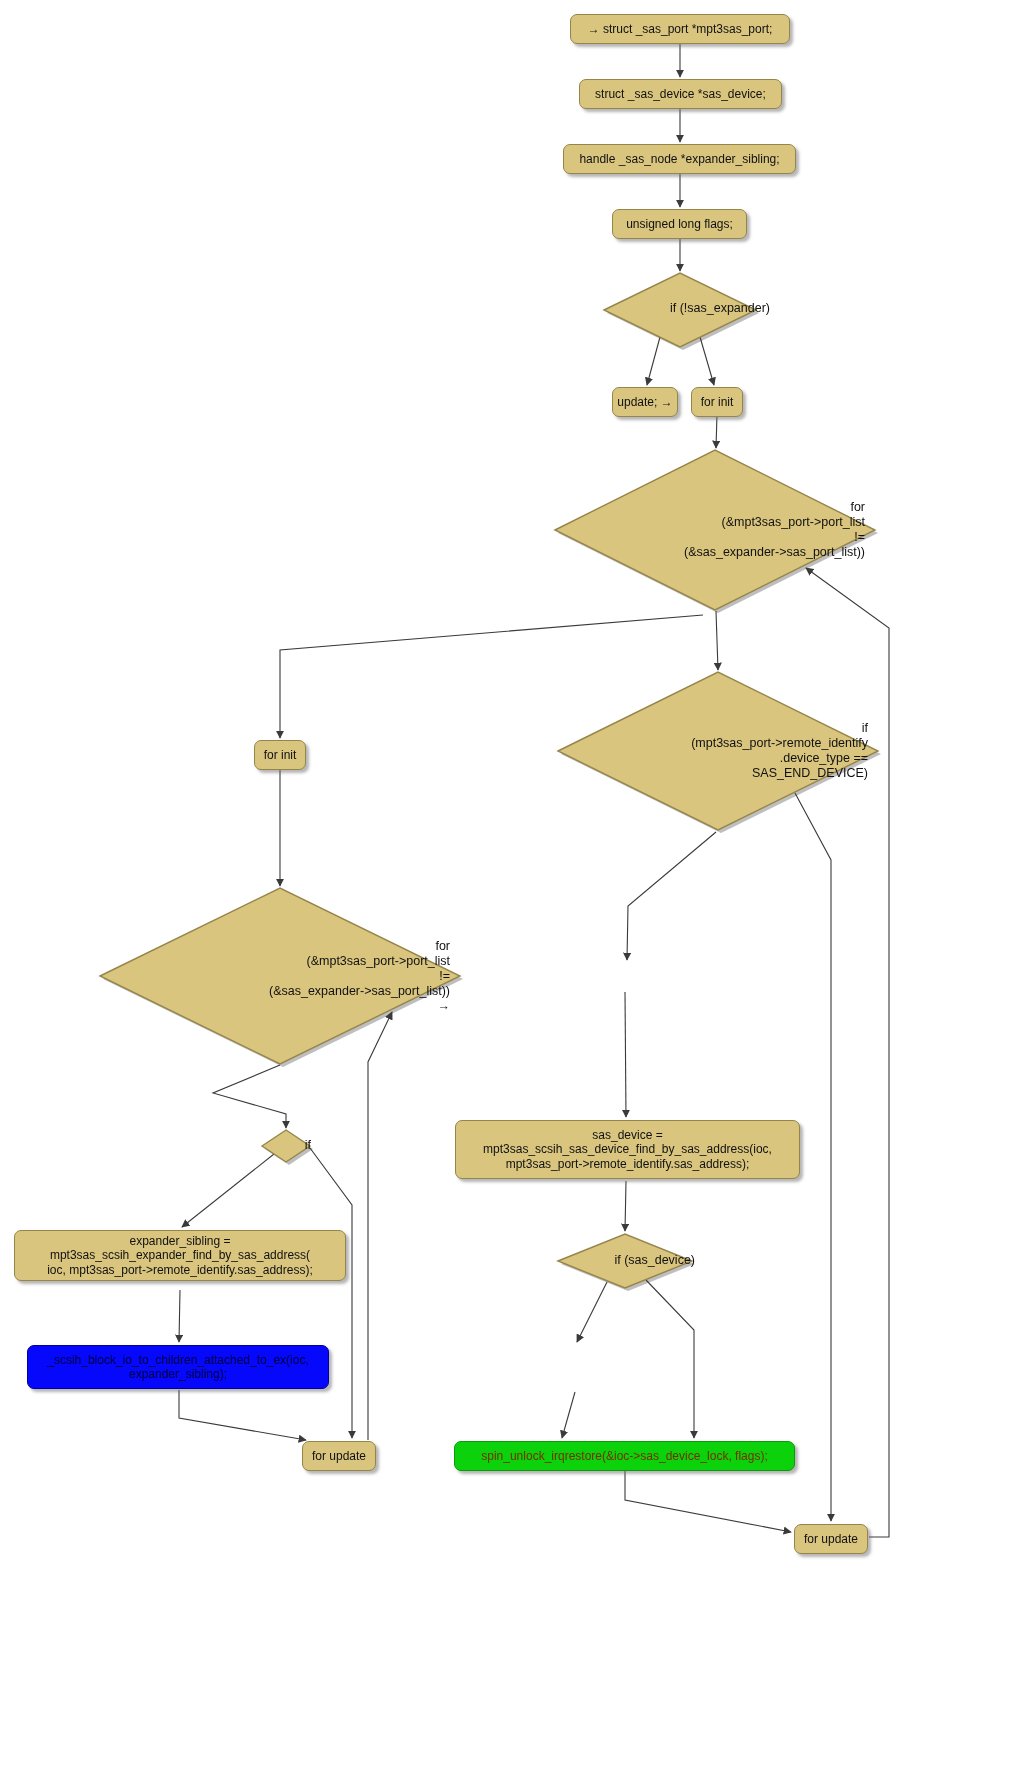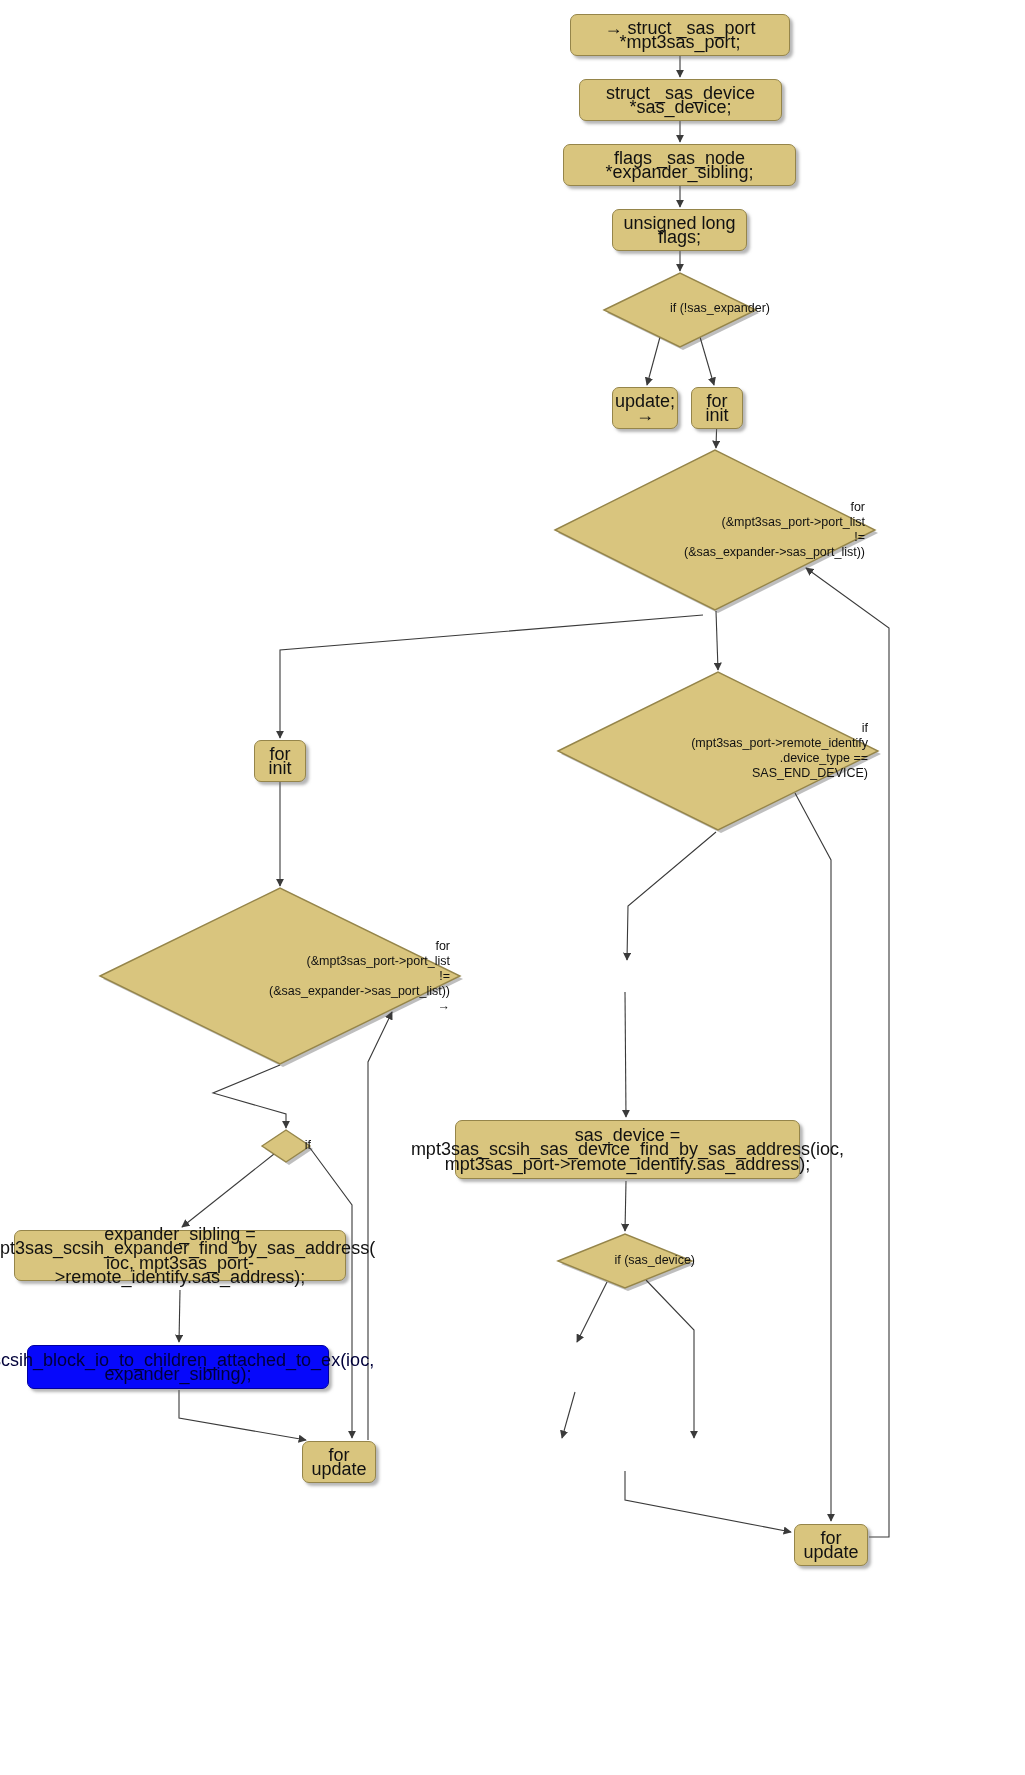--- a/index.html
+++ b/index.html
@@ -11,22 +11,22 @@
   }
   body{background:var(--bg);font-family:"Liberation Sans","DejaVu Sans",sans-serif}
   #canvas{position:relative;width:1025px;height:1775px;background:var(--bg);overflow:hidden}
   #edges{position:absolute;left:0;top:0;width:1025px;height:1775px}
   #edges polyline{fill:none;stroke:var(--edge);stroke-width:1.1}
   #edges marker path{fill:var(--edge)}
   .diamond{fill:var(--node-fill);stroke:var(--node-border);stroke-width:1.4}
   .diamond-shadow{fill:rgba(110,110,110,.45)}
   .node{position:absolute;display:flex;align-items:center;justify-content:center;text-align:center;
     background:var(--node-fill);border:1.4px solid var(--node-border);border-radius:7px;
-    font-size:18px;line-height:14.5px;color:var(--text);white-space:pre-line;
-    box-shadow:3px 3px 3px rgba(110,110,110,.5);padding:20px 4px}
+    font-size:12px;line-height:14.5px;color:var(--text);white-space:pre-line;
+    box-shadow:3px 3px 3px rgba(110,110,110,.5);padding:14px 4px}
   .node.red{background:var(--red-fill);border-color:var(--red-border);color:var(--red-text)}
   .node.blue{background:var(--blue-fill);border-color:var(--blue-border);color:var(--blue-text)}
   .node.green{background:var(--green-fill);border-color:var(--green-border);color:var(--green-text)}
   .dlabel{position:absolute;text-align:right;font-size:12.5px;line-height:15px;color:var(--text);
     white-space:pre-line;pointer-events:none}
 </style>
 </head>
 <body>
 
 <div id="canvas">
@@ -80,27 +80,28 @@
       <polygon class="diamond" points="555,530 715,450 875,530 715,610"></polygon>
       <polygon class="diamond" points="558,751 718,672 878,751 718,830"></polygon>
       <polygon class="diamond" points="100,976 280,888 460,976 280,1064"></polygon>
       <polygon class="diamond" points="262,1146 286,1130 310,1146 286,1162"></polygon>
       <polygon class="diamond" points="558,1261 625,1234 692,1261 625,1288"></polygon>
     </g>
   </svg>
 
   <div class="node" style="left:570px;top:14px;width:220px;height:29px">→ struct _sas_port *mpt3sas_port;</div>
   <div class="node" style="left:579px;top:79px;width:203px;height:29px">struct _sas_device *sas_device;</div>
-  <div class="node" style="left:563px;top:144px;width:233px;height:29px">flags _sas_node *expander_sibling;</div>
+  <div class="node" style="left:563px;top:144px;width:233px;height:29px">handle _sas_node *expander_sibling;</div>
   <div class="node" style="left:612px;top:209px;width:135px;height:29px">unsigned long flags;</div>
   <div class="node" style="left:612px;top:387px;width:66px;height:27px">update; →</div>
   <div class="node" style="left:691px;top:387px;width:52px;height:27px">for init</div>
   <div class="node" style="left:455px;top:1120px;width:345px;height:59px">sas_device =
 mpt3sas_scsih_sas_device_find_by_sas_address(ioc,
 mpt3sas_port-&gt;remote_identify.sas_address);</div>
+  <div class="node green" style="left:454px;top:1441px;width:341px;height:28px">spin_unlock_irqrestore(&amp;ioc-&gt;sas_device_lock, flags);</div>
   <div class="node" style="left:794px;top:1524px;width:74px;height:27px">for update</div>
   <div class="node" style="left:254px;top:740px;width:52px;height:27px">for init</div>
   <div class="node" style="left:14px;top:1230px;width:332px;height:51px">expander_sibling =
 mpt3sas_scsih_expander_find_by_sas_address(
 ioc, mpt3sas_port-&gt;remote_identify.sas_address);</div>
   <div class="node blue" style="left:27px;top:1345px;width:302px;height:44px">_scsih_block_io_to_children_attached_to_ex(ioc,
 expander_sibling);</div>
   <div class="node" style="left:302px;top:1441px;width:74px;height:27px">for update</div>
 
   <div class="dlabel" style="left:590px;top:301px;width:180px">if (!sas_expander)</div>

